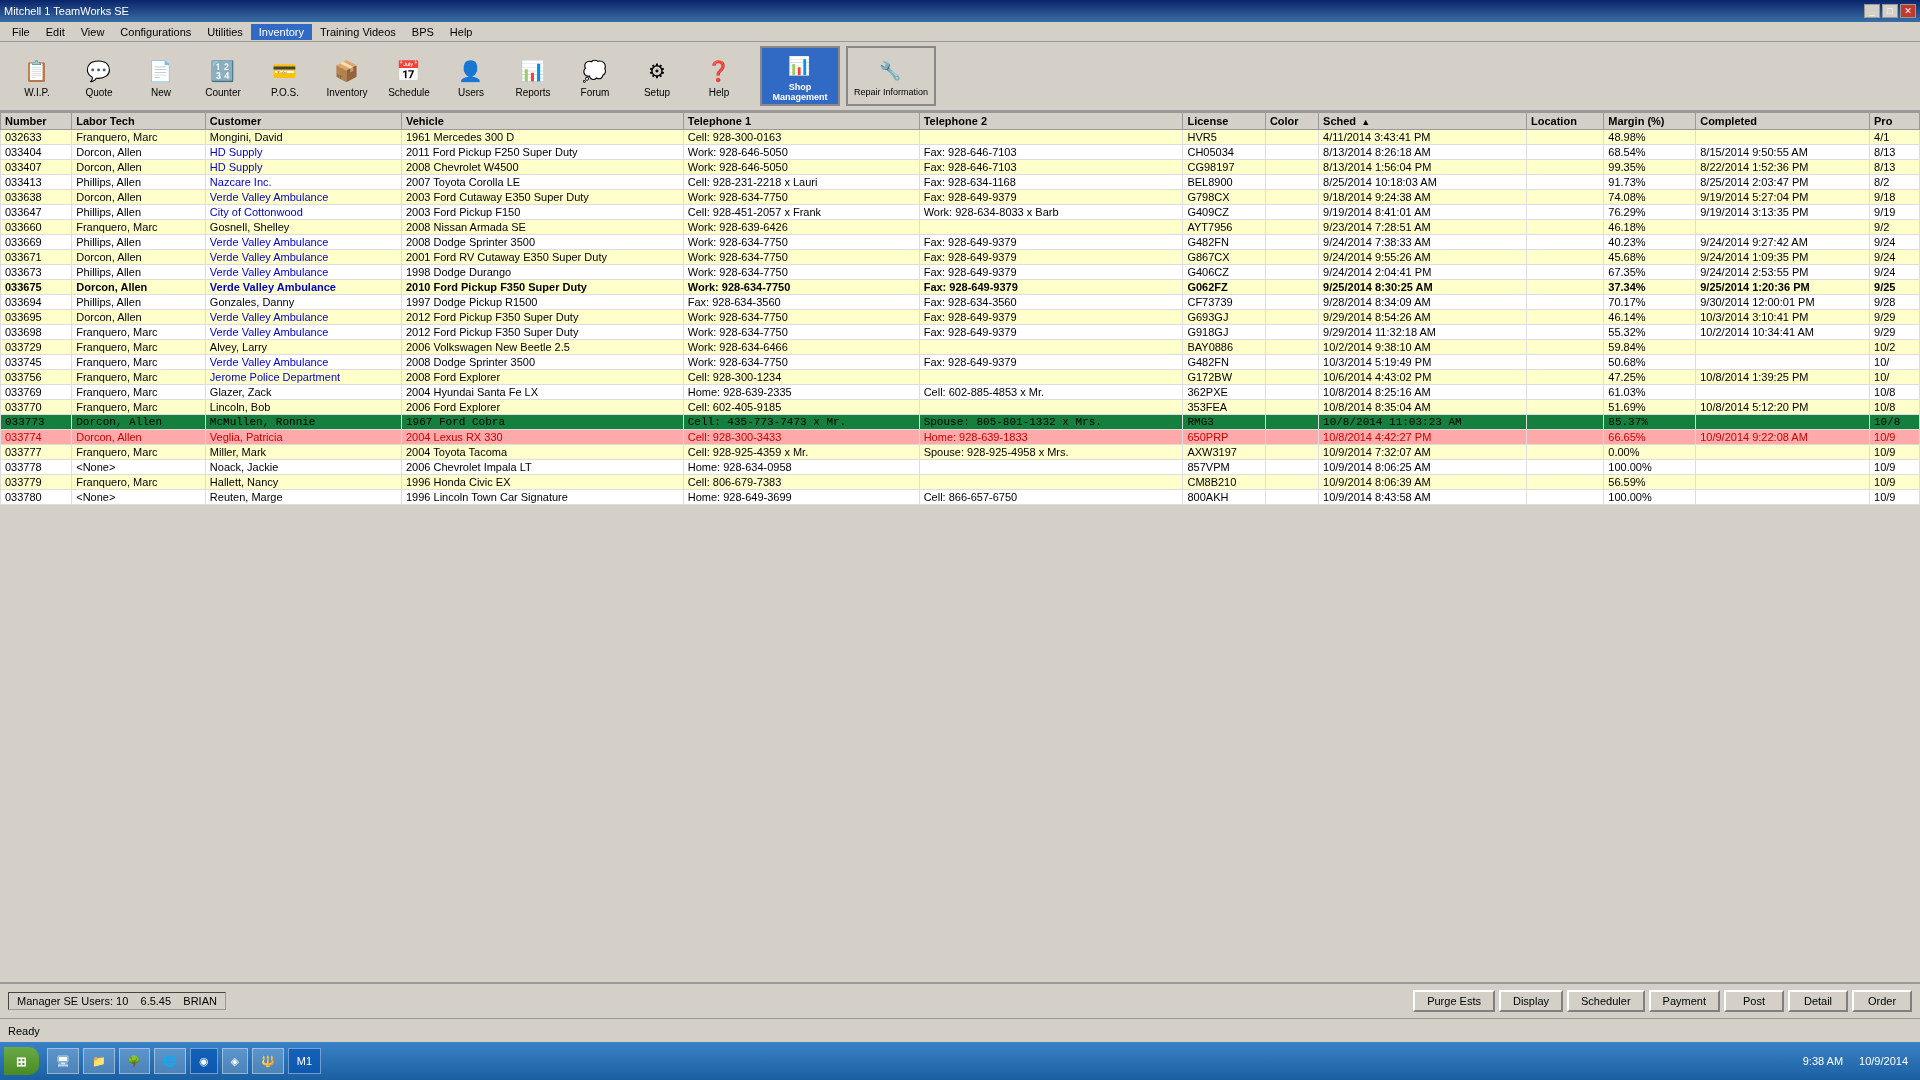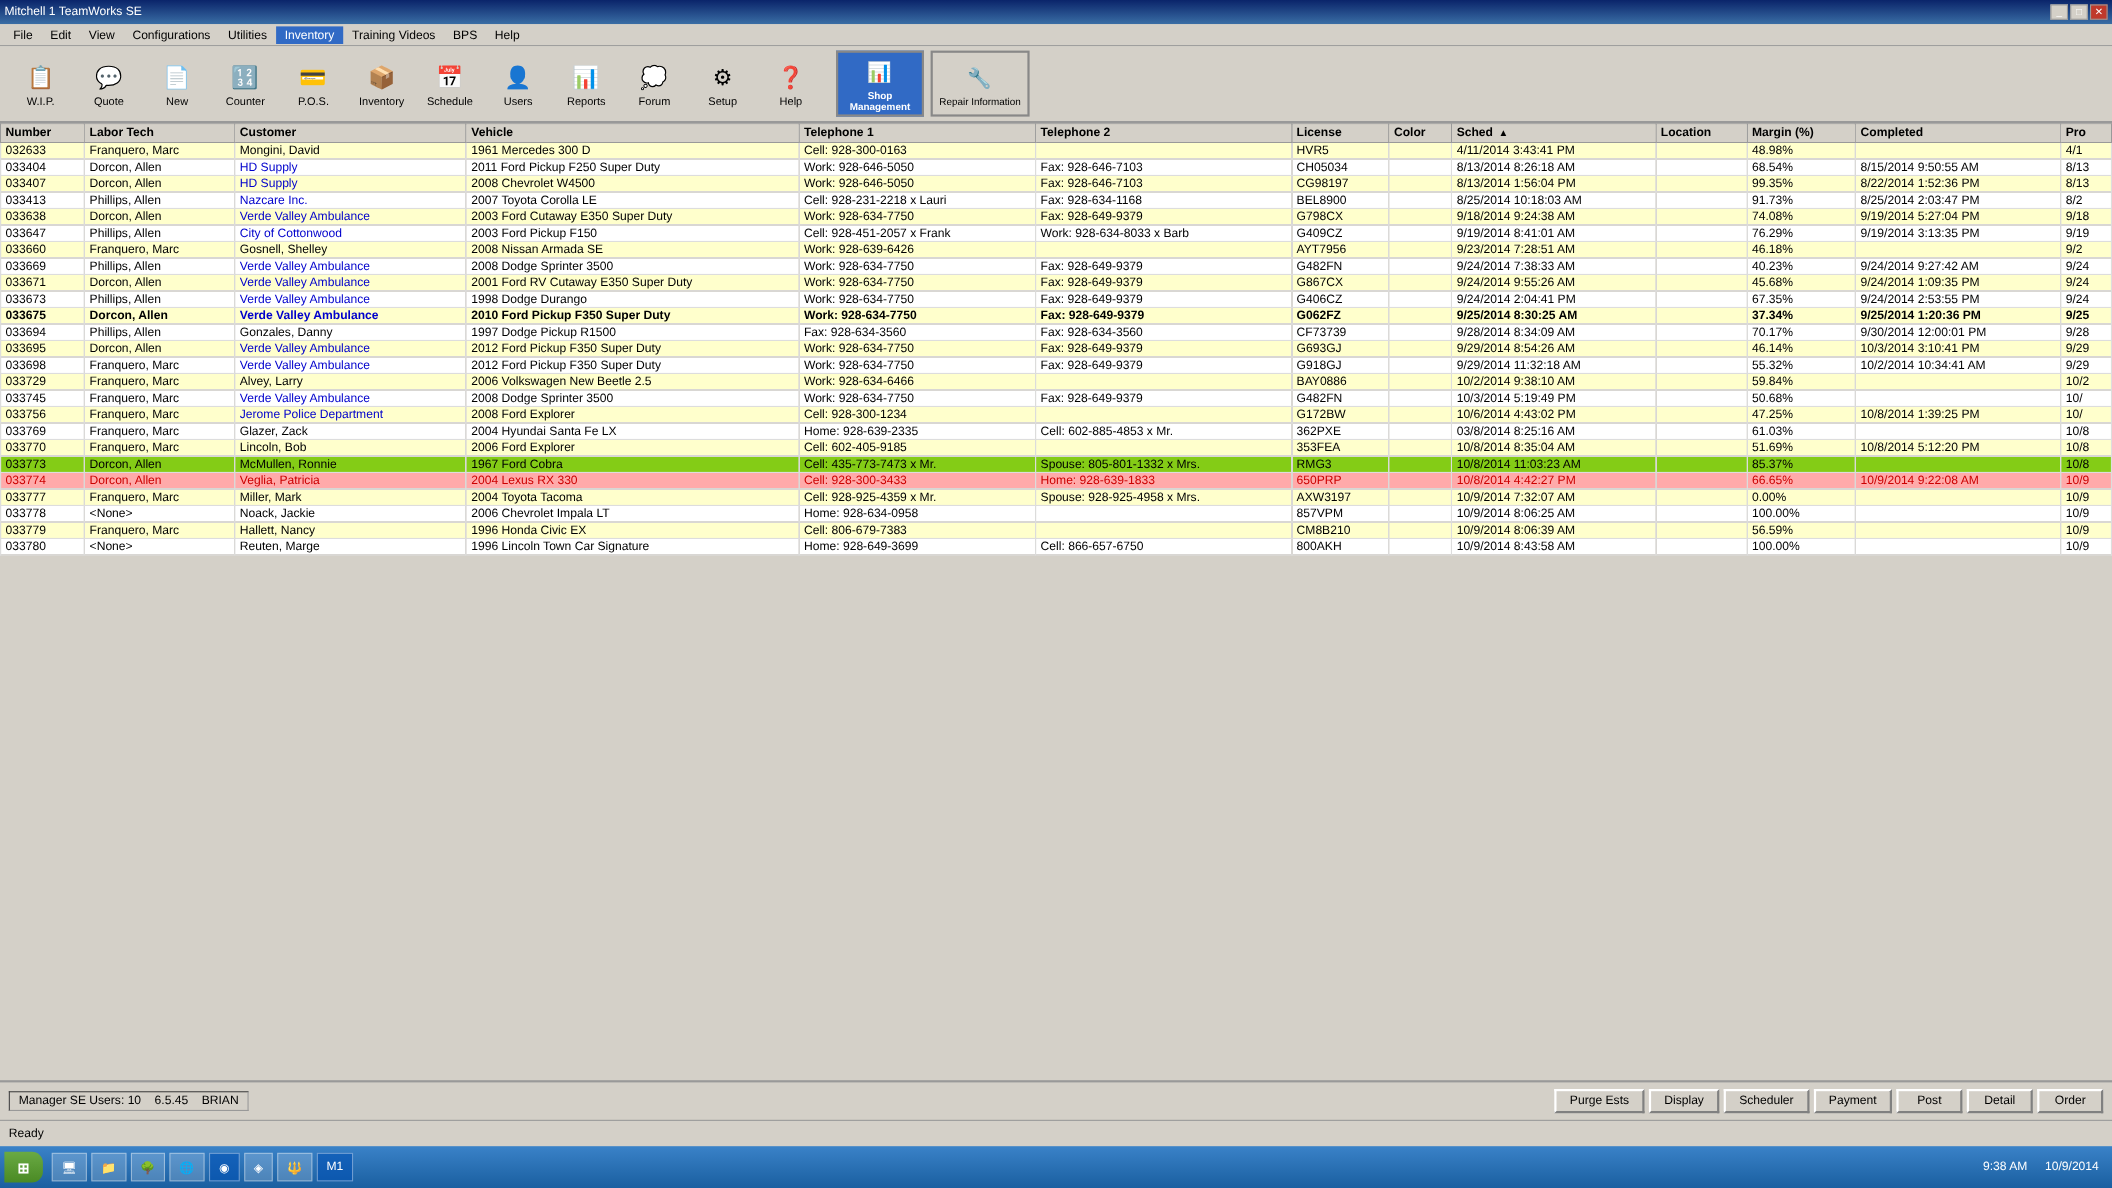--- a/index.html
+++ b/index.html
@@ -573,42 +573,42 @@
         </tr>
         <tr style="background: rgb(255, 255, 255);">
           <td>033769</td>
           <td>Franquero, Marc</td>
           <td>Glazer, Zack</td>
           <td>2004 Hyundai Santa Fe LX</td>
           <td>Home: 928-639-2335</td>
           <td>Cell: 602-885-4853 x Mr.</td>
           <td>362PXE</td>
           <td></td>
-          <td>03/8/2014 8:25:16 AM</td>
+          <td>10/8/2014 8:25:16 AM</td>
           <td></td>
           <td>61.03%</td>
           <td></td>
           <td>10/8</td>
         </tr>
         <tr style="background: rgb(255, 255, 204);">
           <td>033770</td>
           <td>Franquero, Marc</td>
           <td>Lincoln, Bob</td>
           <td>2006 Ford Explorer</td>
           <td>Cell: 602-405-9185</td>
           <td></td>
           <td>353FEA</td>
           <td></td>
           <td>10/8/2014 8:35:04 AM</td>
           <td></td>
           <td>51.69%</td>
           <td>10/8/2014 5:12:20 PM</td>
           <td>10/8</td>
         </tr>
-        <tr style="background: #84cc16;">
+        <tr style="background: #15803d; font-family: Liberation Mono, monospace;">
           <td>033773</td>
           <td>Dorcon, Allen</td>
           <td>McMullen, Ronnie</td>
           <td>1967 Ford Cobra</td>
           <td>Cell: 435-773-7473 x Mr.</td>
           <td>Spouse: 805-801-1332 x Mrs.</td>
           <td>RMG3</td>
           <td></td>
           <td>10/8/2014 11:03:23 AM</td>
           <td></td>

